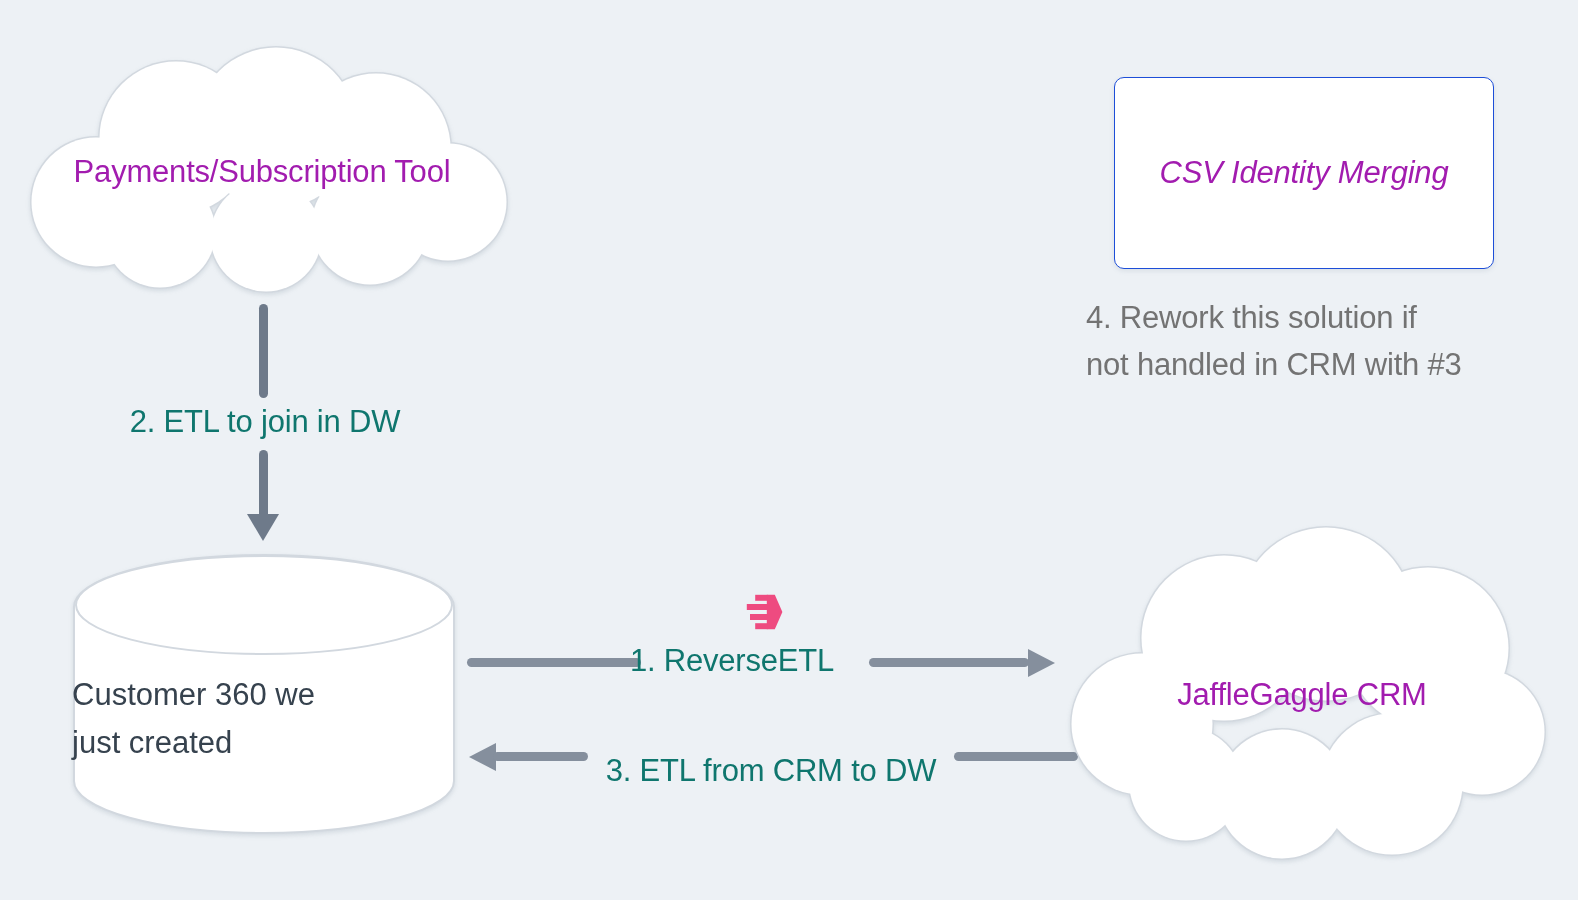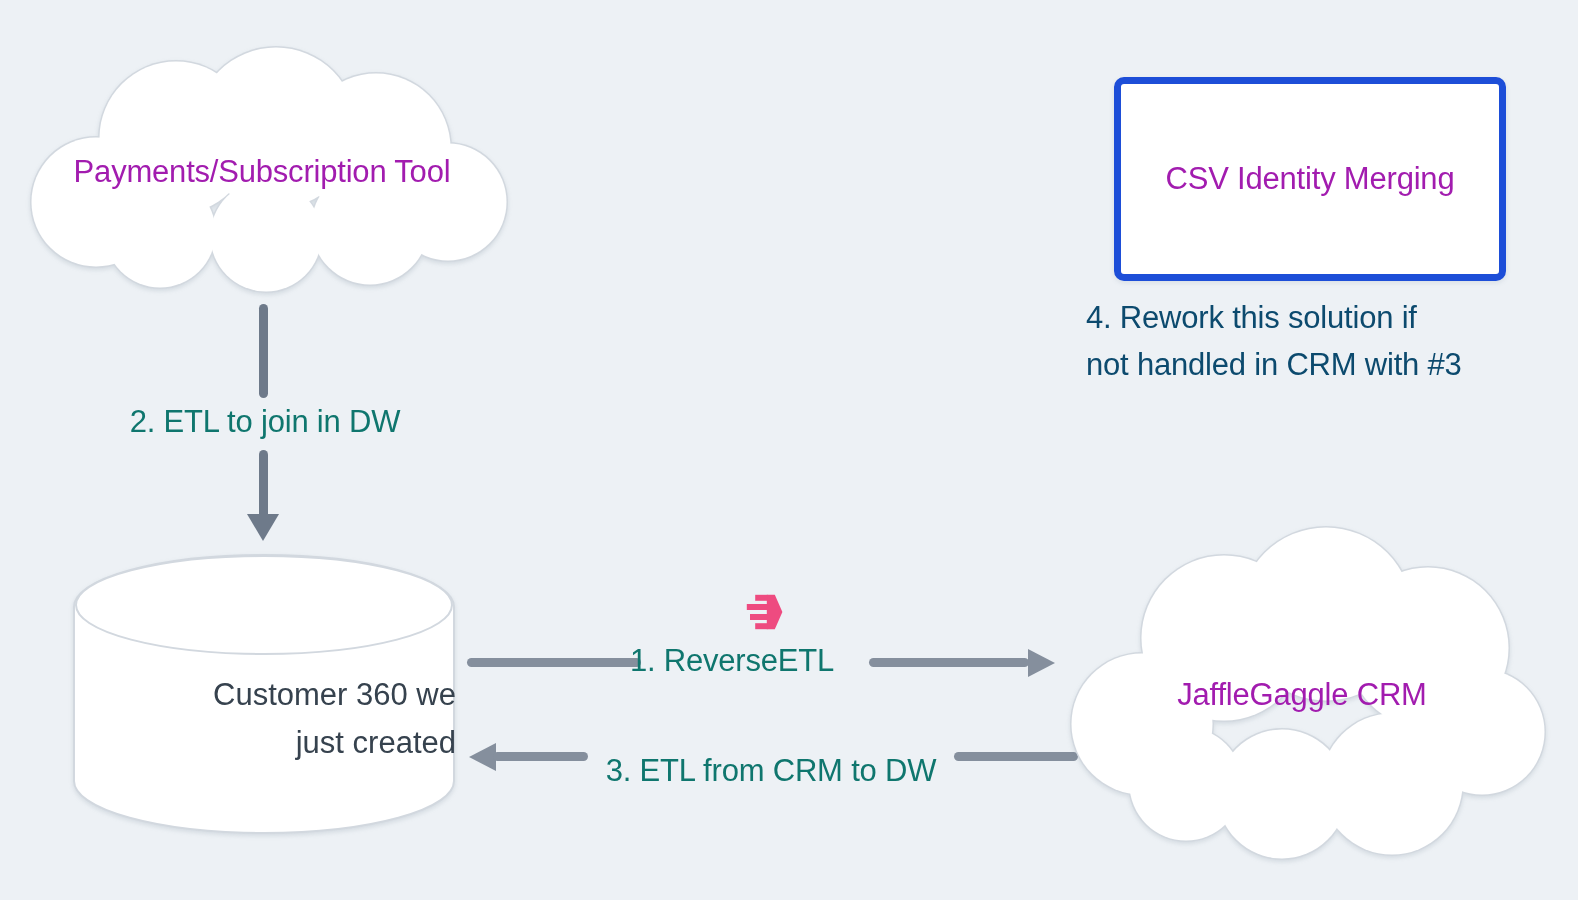--- a/index.html
+++ b/index.html
@@ -22,34 +22,34 @@
   
   .shape{position:absolute;}
   .shape svg{display:block;filter:drop-shadow(0 2px 2px rgba(100,120,140,0.18));}
   .shape .center-label{
     position:absolute;left:0;top:0;right:0;bottom:0;
     display:flex;align-items:center;justify-content:center;
   }
   
   .csv-box{
     position:absolute;left:1114px;top:77px;width:378px;height:190px;
-    background:#ffffff;border:7px solid #1d4ed8;border-radius:10px;
+    background:#ffffff;border:1px solid #1d4ed8;border-radius:10px;
     box-shadow:0 2px 5px rgba(100,120,140,0.14);
-    display:flex;align-items:center;justify-content:center;
+    display:flex;align-items:center;justify-content:center;font-style:italic;
   }
   
   .note{
     position:absolute;left:1086px;top:294px;width:470px;
-    font-size:31px;line-height:47px;color:#0c4a6e;letter-spacing:-0.2px;
+    font-size:31px;line-height:47px;color:#737373;letter-spacing:-0.2px;
     text-align:left;
   }
   
   .cyl-label{
     position:absolute;left:0;top:120px;width:100%;
-    font-size:31px;line-height:48px;color:#36424e;text-align:right;
+    font-size:31px;line-height:48px;color:#36424e;text-align:left;
   }
   
   .h-seg{
     position:absolute;height:9px;border-radius:5px;background:#858f9d;
   }
   .v-seg{
     position:absolute;width:9px;border-radius:5px;background:#6e7a8a;
   }
   .head-right{
     position:absolute;width:0;height:0;

